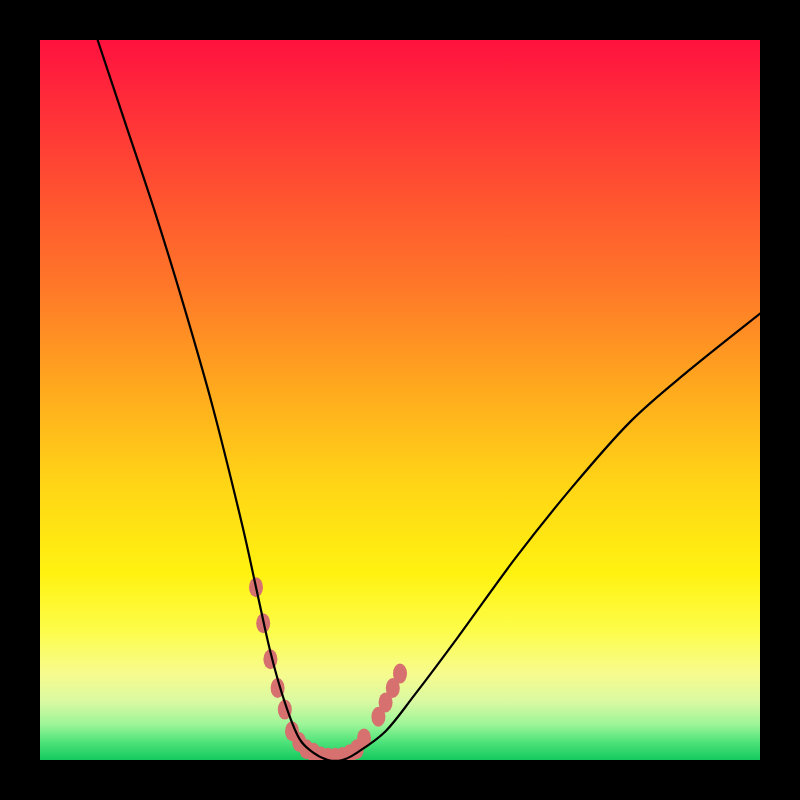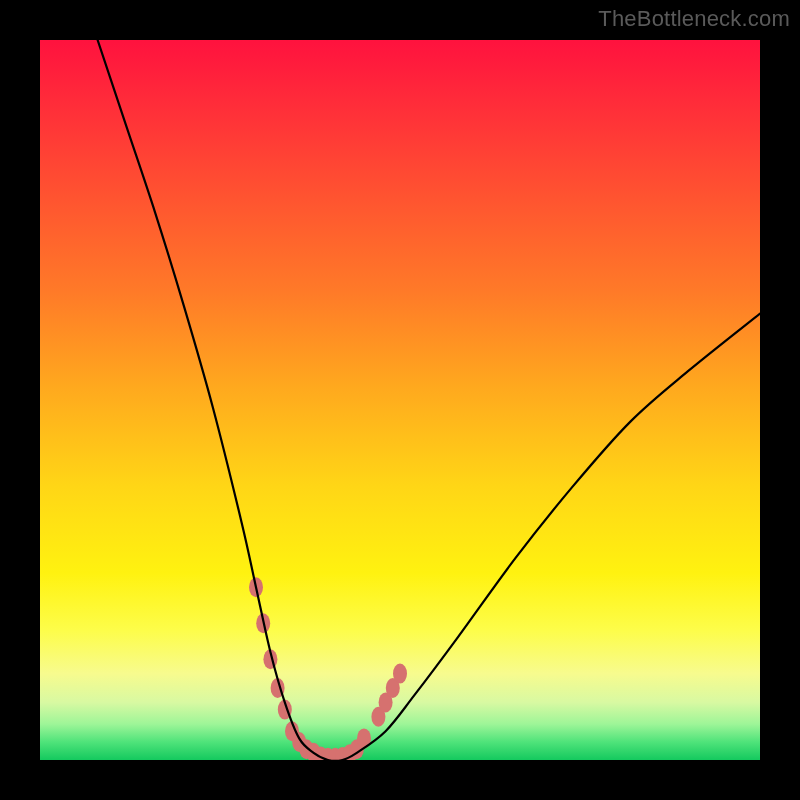--- a/index.html
+++ b/index.html
@@ -59,21 +59,20 @@
   svg.curve {
     position: absolute;
     inset: 0;
   }
 </style>
 </head>
 <body>
 
 <div class="frame">
 
-  <div class="watermark">TheBottleneck.com</div>
 
   <div class="plot-area">
     <div class="gradient"></div>
 
     <svg class="curve" viewBox="0 0 720 720" preserveAspectRatio="none">
       <g id="marker-group">
           <ellipse cx="216" cy="547.2" rx="7" ry="10" fill="#d6716f"></ellipse>
           <ellipse cx="223.2" cy="583.2" rx="7" ry="10" fill="#d6716f"></ellipse>
           <ellipse cx="230.4" cy="619.2" rx="7" ry="10" fill="#d6716f"></ellipse>
           <ellipse cx="237.60000000000002" cy="648" rx="7" ry="10" fill="#d6716f"></ellipse>

